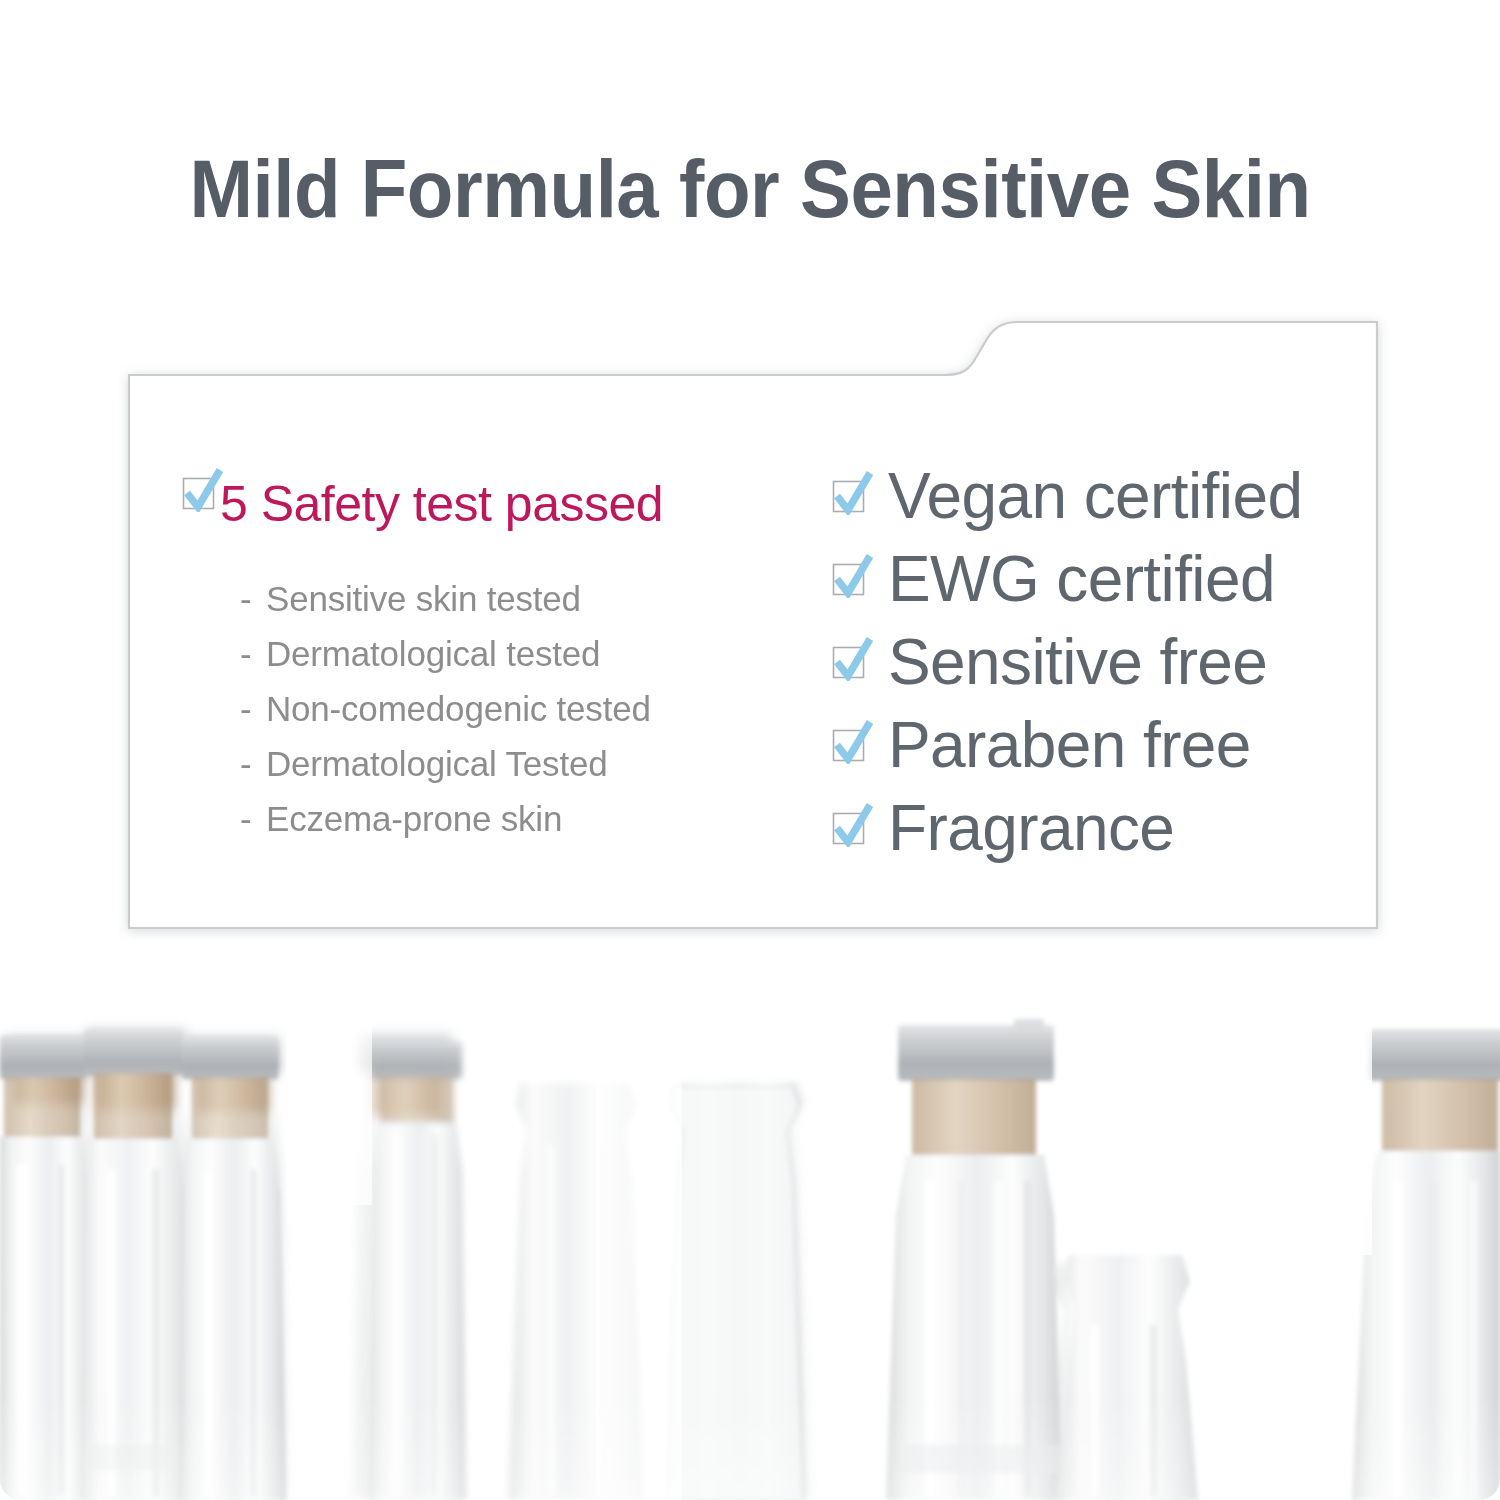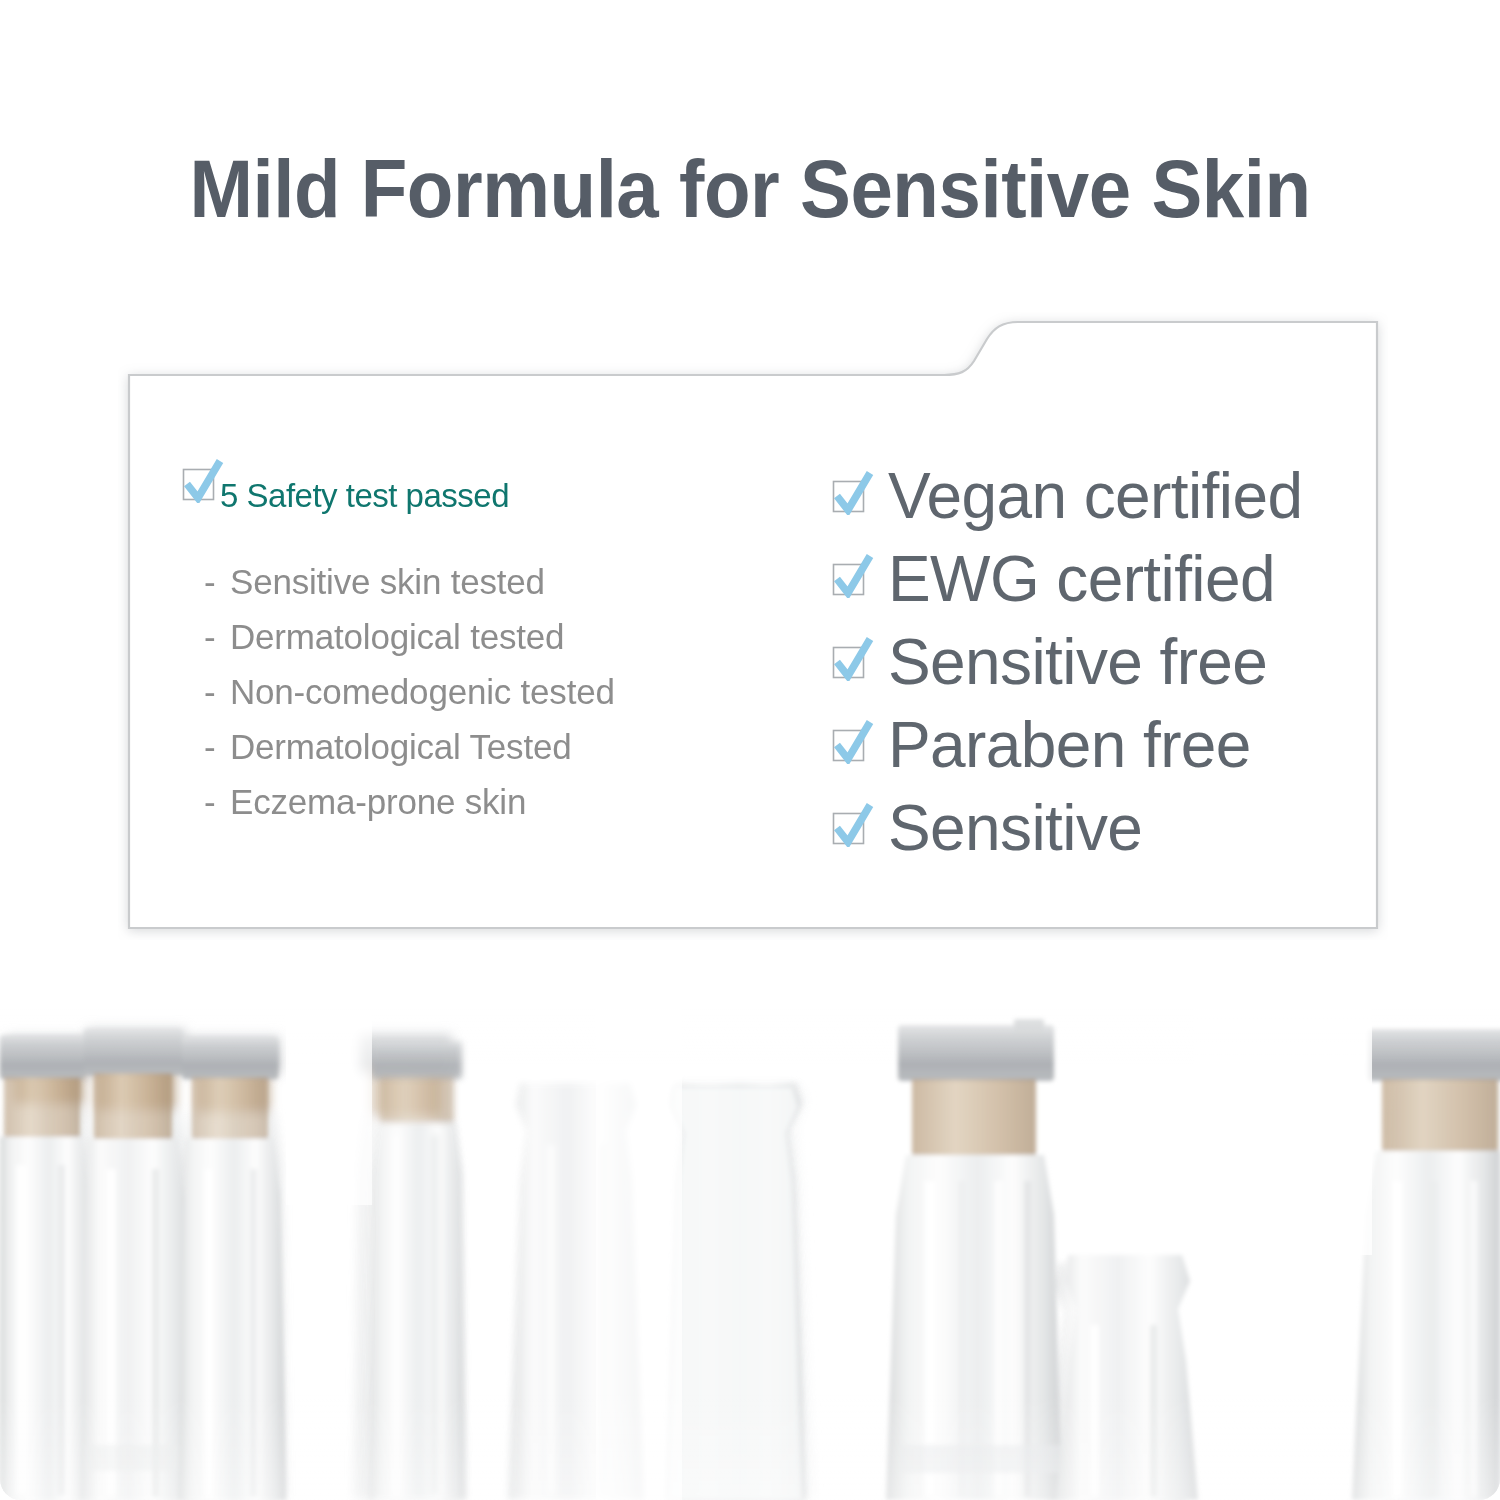--- a/index.html
+++ b/index.html
@@ -90,32 +90,32 @@
   .cb svg { display: block; width: 46px; height: 46px; margin-left: -2px; margin-top: -12px; }
 
   
   .head-row {
     display: flex;
     align-items: center;
     gap: 4px;
   }
   .head-row .cb { margin-top: 8px; }
   .head-text {
-    font-size: 33px;
-    color: #0f766e;
+    font-size: 50px;
+    color: #be185d;
     line-height: 1.0;
     letter-spacing: -0.5px;
     white-space: nowrap;
     margin-top: 25px;
   }
 
   
   #sublist {
     margin-top: 42px;
-    margin-left: 24px;
+    margin-left: 60px;
   }
   .sub-item {
     font-size: 35px;
     color: #8d8d8d;
     line-height: 55px;
     letter-spacing: -0.2px;
     white-space: nowrap;
     font-weight: 300;
   }
   .sub-dash { display: inline-block; width: 26px; }
@@ -248,21 +248,21 @@
           <span class="r-text">Paraben free</span>
         </div>
 
         <div class="r-row">
           <span class="cb">
             <svg viewBox="0 0 46 46">
               <rect x="5.5" y="12.5" width="30" height="30" fill="none" stroke="#a9adb1" stroke-width="1.6"></rect>
               <path d="M 9 27 L 20 41 L 42 4" fill="none" stroke="#8dc9e8" stroke-width="7.5" stroke-linecap="butt" stroke-linejoin="miter"></path>
             </svg>
           </span>
-          <span class="r-text">Sensitive</span>
+          <span class="r-text">Fragrance</span>
         </div>
 
       </div>
     </div>
   </div>
 
   <div id="photo">
     <svg viewBox="0 0 1500 495" preserveAspectRatio="none">
       <defs>
         <filter id="blurFar" x="-20%" y="-20%" width="140%" height="140%">

